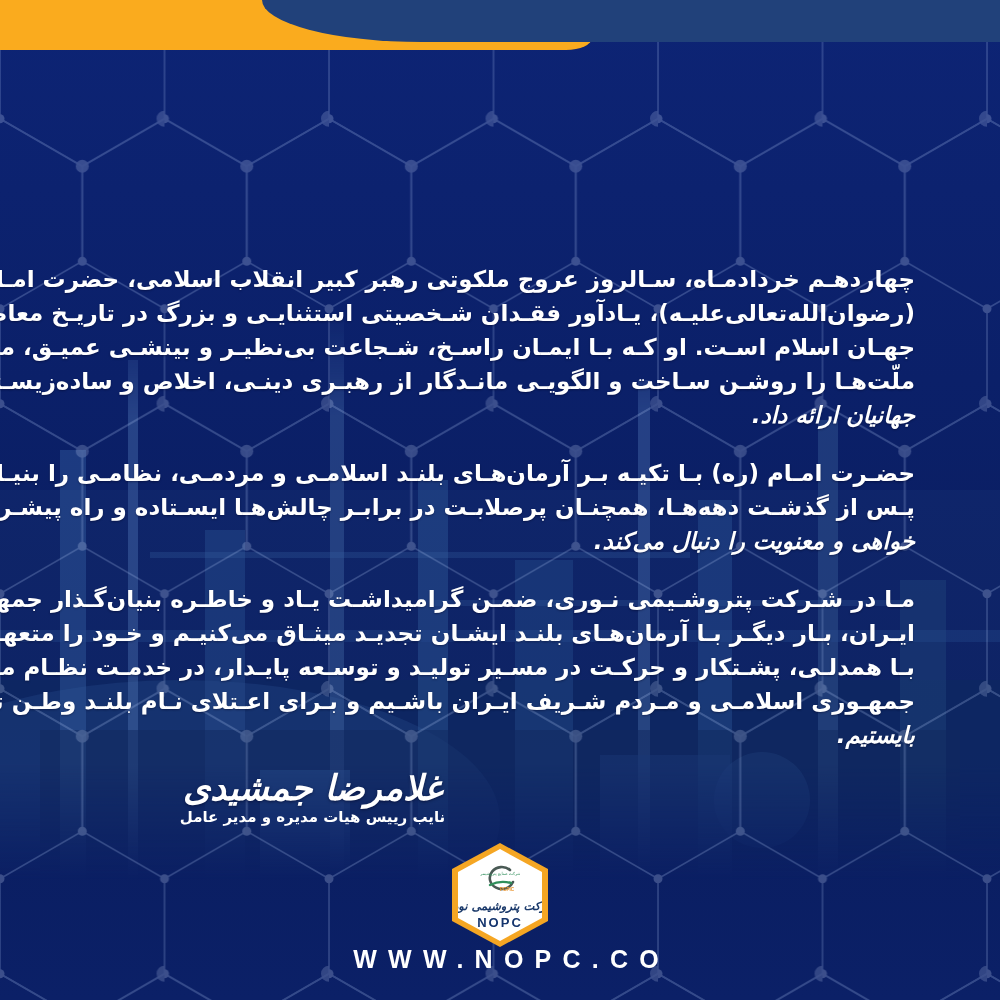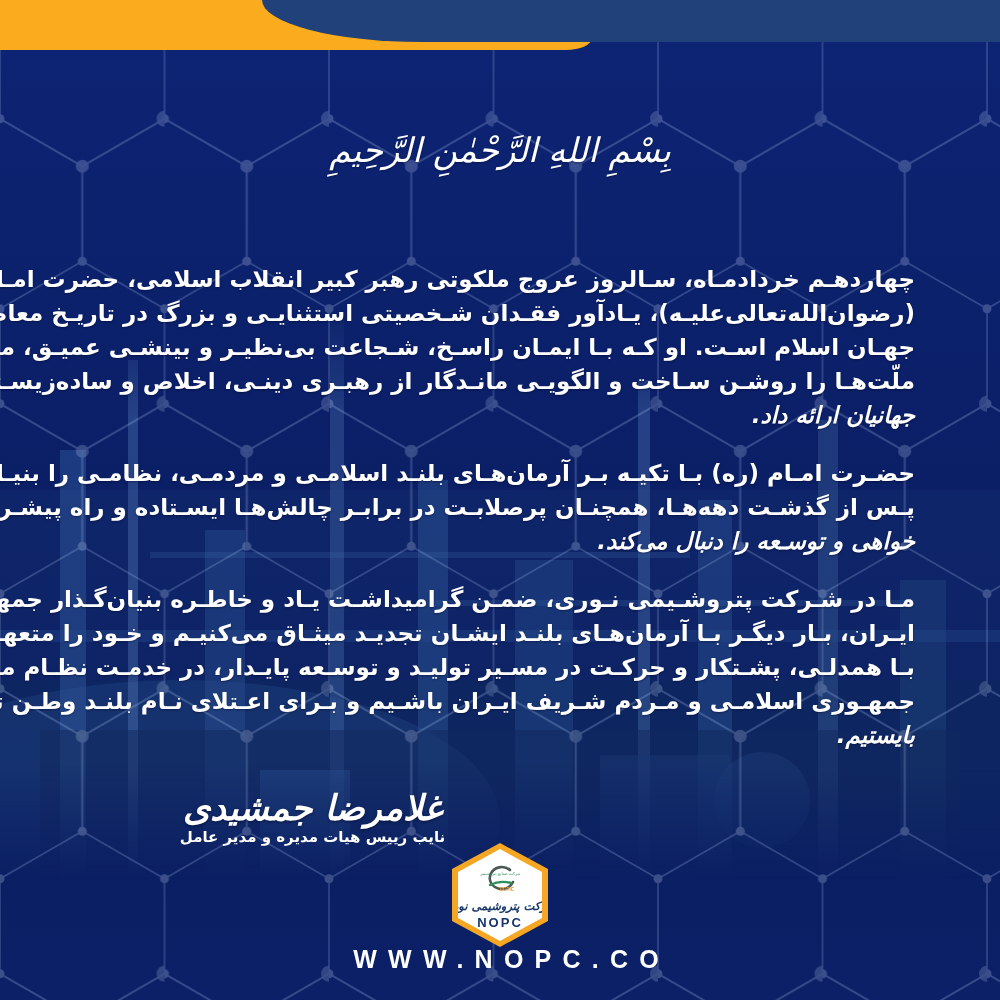--- a/index.html
+++ b/index.html
@@ -36,21 +36,21 @@
     font-size:23px;font-weight:bold;
   }
   .paragraph{margin:0 0 24px 0;}
   .line{
     height:34px;line-height:34px;white-space:nowrap;
     text-align:justify;text-align-last:justify;
     text-shadow:0 1px 2px rgba(0,0,30,.4);
   }
   .line.last{text-align:right;text-align-last:right;white-space:normal;font-style:italic;}
   
-  .signature{position:absolute;left:165px;top:788px;width:295px;text-align:center;color:#fff;direction:rtl;}
+  .signature{position:absolute;left:165px;top:768px;width:295px;text-align:center;color:#fff;direction:rtl;}
   .signature-name{font-size:35px;font-style:italic;font-weight:bold;letter-spacing:1px;text-shadow:0 1px 3px rgba(0,0,30,.5);}
   .signature-title{font-size:15px;font-weight:bold;letter-spacing:.5px;}
   
   .logo-badge{position:absolute;left:452px;top:843px;width:96px;height:104px;}
   .hex-outer,.hex-inner{clip-path:polygon(50% 0%,100% 25%,100% 75%,50% 100%,0% 75%,0% 25%);}
   .hex-outer{position:absolute;inset:0;background:#F5A623;}
   .hex-inner{
     position:absolute;left:6px;top:6px;width:84px;height:92px;background:#ffffff;
     display:flex;flex-direction:column;align-items:center;justify-content:center;
   }
@@ -117,34 +117,33 @@
           </g>
         </pattern>
       </defs>
       <rect width="1000" height="1000" fill="url(#hexes)"></rect>
     </svg>
   </div>
 
   <div class="orange-shape"></div>
   <div class="navy-bar"></div>
 
-  <div class="bismillah">بِسْمِ اللهِ الرَّحْمٰنِ الرَّحِيمِ</div>
 
   <div class="text-block">
     <div class="paragraph">
       <div class="line">چهاردهـم خردادمـاه، سـالروز عروج ملکوتی رهبر کبیر انقلاب اسلامی، حضرت امـام خمینـی</div>
       <div class="line">(رضوان‌الله‌تعالی‌علیـه)، یـادآور فقـدان شـخصیتی استثنایـی و بزرگ در تاریـخ معاصـر ایـران و</div>
       <div class="line">جهـان اسلام اسـت. او کـه بـا ایمـان راسـخ، شـجاعت بی‌نظیـر و بینشـی عمیـق، مسـیر بیـداری</div>
       <div class="line">ملّت‌هـا را روشـن سـاخت و الگویـی مانـدگار از رهبـری دینـی، اخلاص و ساده‌زیسـتی را بـه</div>
       <div class="line last">جهانیان ارائه داد.</div>
     </div>
     <div class="paragraph">
       <div class="line">حضـرت امـام (ره) بـا تکیـه بـر آرمان‌هـای بلنـد اسلامـی و مردمـی، نظامـی را بنیـان نهـاد کـه امروز</div>
       <div class="line">پـس از گذشـت دهه‌هـا، همچنـان پرصلابـت در برابـر چالش‌هـا ایسـتاده و راه پیشـرفت، آزادی</div>
-      <div class="line last">خواهی و توسـعه را دنبال می‌کند.</div>
+      <div class="line last">خواهی و معنویت را دنبال می‌کند.</div>
     </div>
     <div class="paragraph">
       <div class="line">مـا در شـرکت پتروشـیمی نـوری، ضمـن گرامیداشـت یـاد و خاطـره بنیان‌گـذار جمهـوری اسلامـی</div>
       <div class="line">ایـران، بـار دیگـر بـا آرمان‌هـای بلنـد ایشـان تجدیـد میثـاق می‌کنیـم و خـود را متعهـد می‌دانیـم تا</div>
       <div class="line">بـا همدلـی، پشـتکار و حرکـت در مسـیر تولیـد و توسـعه پایـدار، در خدمـت نظـام مقـدس</div>
       <div class="line">جمهـوری اسلامـی و مـردم شـریف ایـران باشـیم و بـرای اعـتلای نـام بلنـد وطـن تـا پـای جـان</div>
       <div class="line last">بایستیم.</div>
     </div>
   </div>
 

